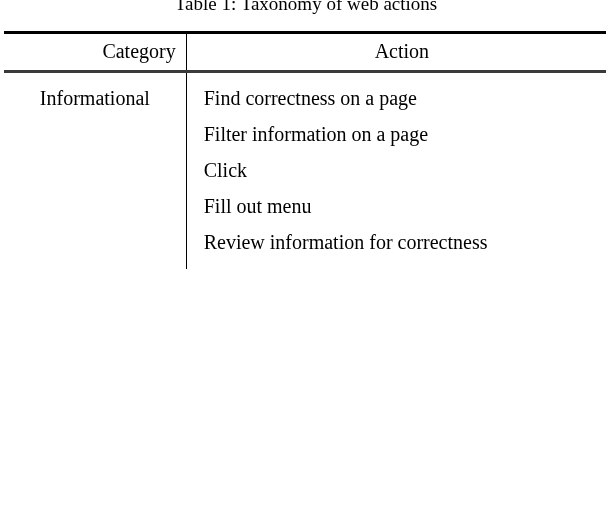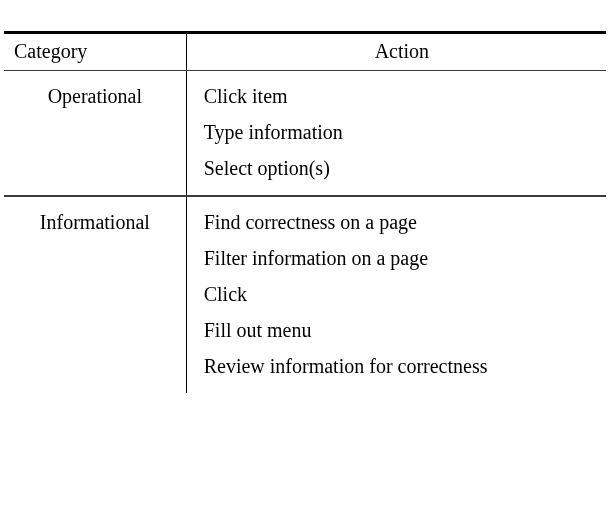--- a/index.html
+++ b/index.html
@@ -90,21 +90,21 @@
   .cell-act {
     padding: 7px 6px 9px 17px !important;
     border-left: 1.6px solid #000000;
     text-align: left;
   }
   .head-cat, .head-act {
     font-weight: bold;
   }
   .head-cat {
     padding: 6px 10px 7px 10px !important;
-    text-align: left;
+    text-align: right;
   }
   .head-act {
     padding: 6px 6px 7px 17px !important;
     border-left: 1.6px solid #000000;
     text-align: center;
   }
 
   .action-line {
     display: block;
     line-height: 36px;
@@ -114,20 +114,23 @@
     display: block;
     line-height: 36px;
     white-space: nowrap;
   }
 </style>
 </head>
 <body>
 
 <div class="page">
 
+  <div class="caption-clip">
+    <div class="caption-text">Table 1: Taxonomy of web actions</div>
+  </div>
 
   <div class="table-wrap">
     <table class="taxonomy">
       <colgroup>
         <col class="col-cat">
         <col class="col-act">
       </colgroup>
 
       <tbody>
         <tr class="rule-top">
@@ -136,30 +139,20 @@
 
         <tr>
           <th class="head-cat">Category</th>
           <th class="head-act">Action</th>
         </tr>
 
         <tr class="rule-mid">
           <td colspan="2"></td>
         </tr>
 
-        <tr>
-          <td class="cell-cat">
-            <span class="cat-label">Operational</span>
-          </td>
-          <td class="cell-act">
-            <span class="action-line">Click item</span>
-            <span class="action-line">Type information</span>
-            <span class="action-line">Select option(s)</span>
-          </td>
-        </tr>
 
         <tr class="rule-mid">
           <td colspan="2"></td>
         </tr>
 
 
         <tr class="rule-mid">
           <td colspan="2"></td>
         </tr>
 

